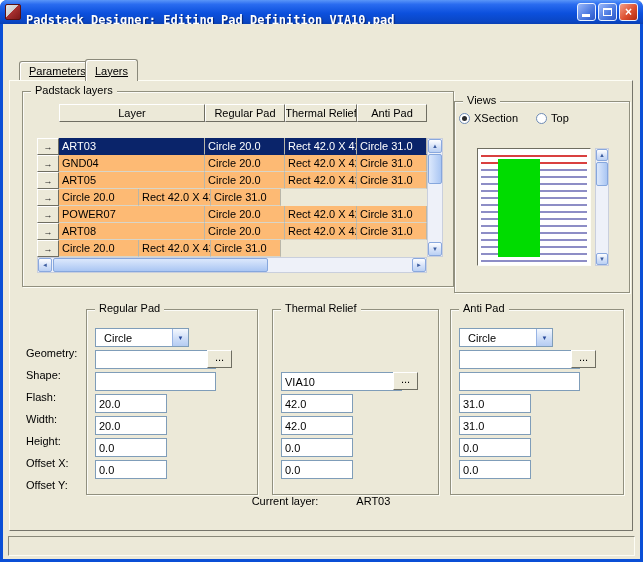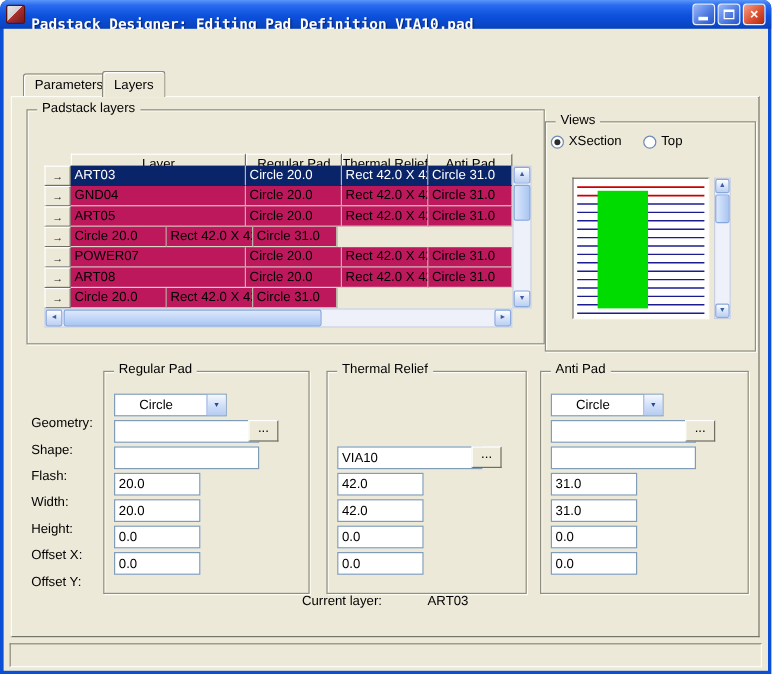--- a/index.html
+++ b/index.html
@@ -32,48 +32,48 @@
   
   .wbody { position:absolute; left:3px; top:24px; width:637px; height:535px; background:#ece9d8; }
 
   .menubar { position:absolute; left:2px; top:3px; height:18px; display:flex; align-items:center; }
   .menu-item { padding:2px 8px; cursor:default; }
   .menu-k { text-decoration:underline; }
 
   
   .tab { position:absolute; background:#ece9d8; border:1px solid #8a897a; border-bottom:none;
     border-radius:3px 3px 0 0; box-shadow:inset 1px 1px 0 #fff; padding:0 9px;
-    display:flex; align-items:center; }
+    display:flex; align-items:center;text-decoration:underline; }
   .tab-parameters { left:16px; top:37px; height:19px; z-index:1; }
   .tab-layers { left:82px; top:35px; height:22px; z-index:3; }
   .panel { position:absolute; left:6px; top:56px; width:624px; height:451px; background:#ece9d8;
     border:1px solid; border-color:#fdfdf5 #75746a #75746a #fdfdf5; z-index:2; }
 
   
   .group { position:absolute; border:1px solid #91907f; box-shadow:1px 1px 0 #fdfdf5, inset 1px 1px 0 rgba(255,255,255,.8); }
   .legend { position:absolute; top:-8px; left:8px; background:#ece9d8; padding:0 4px; white-space:nowrap; }
 
   .g-layers { left:12px; top:10px; width:432px; height:196px; }
   .g-views  { left:444px; top:20px; width:176px; height:192px; }
   .g-reg    { left:76px;  top:228px; width:172px; height:186px; }
   .g-thermal{ left:262px; top:228px; width:167px; height:186px; }
   .g-anti   { left:440px; top:228px; width:174px; height:186px; }
 
   
-  .ghead { position:absolute; left:14px; top:36px; display:flex; height:18px; }
+  .ghead { position:absolute; left:14px; top:12px; display:flex; height:18px; }
   .hspacer { width:22px; }
   .hcell { background:#ece9d8; border:1px solid; border-color:#fff #6f6e62 #6f6e62 #fff;
     display:flex; align-items:center; justify-content:center; overflow:hidden; white-space:nowrap; }
   .c-layer{width:146px;} .c-reg{width:80px;} .c-th{width:72px;} .c-anti{width:70px;}
   .gbody { position:absolute; left:14px; top:46px; }
   .grow { display:flex; height:17px; }
   .rowbtn { width:22px; height:17px; background:#ece9d8; border:1px solid;
     border-color:#fff #6f6e62 #6f6e62 #fff; display:flex; align-items:center; justify-content:center;
     font-size:9px; color:#222; }
-  .gcell { background:#be185d; border-right:1px solid #b9b6a8; border-bottom:1px solid #d8d5c8;
+  .gcell { background:#fdba74; border-right:1px solid #b9b6a8; border-bottom:1px solid #d8d5c8;
     padding:1px 3px; overflow:hidden; white-space:nowrap; display:flex; align-items:center; }
   .grow.sel .gcell { background:#0a246a; color:#fff; border-bottom-color:#0a246a; }
 
   
   .sb { position:absolute; background:#eef1f9; border:1px solid #c9cfdd; }
   .sb-btn { position:absolute; display:flex; align-items:center; justify-content:center;
     background:linear-gradient(180deg,#fefeff 0%,#d6e2f8 55%,#bad0f4 100%);
     border:1px solid #89a8de; border-radius:2px; color:#3c5da0; font-size:6px; line-height:1; }
   .sb-thumb { position:absolute; border:1px solid #86a7dd; border-radius:2px;
     background:linear-gradient(90deg,#dce8fc,#aac6f3); }
@@ -100,21 +100,21 @@
   .rlabel { margin-right:18px; }
   .xsection { position:absolute; left:22px; top:46px; width:114px; height:118px; background:#fff;
     border:1px solid; border-color:#6e6d60 #fdfdf5 #fdfdf5 #6e6d60; }
   .xsection svg { display:block; width:100%; height:100%; }
 
   
   .labelcol { position:absolute; left:16px; top:246px; width:58px;margin-top:16px; }
   .labelcol div { height:22px; line-height:20px; }
   .combo { position:absolute; height:19px; background:#fff; border:1px solid #7f9db9;
     display:flex; align-items:stretch; }
-  .combo .val { flex:1; padding:1px 20px; display:flex; align-items:center; overflow:hidden; white-space:nowrap; }
+  .combo .val { flex:1; padding:1px 8px; display:flex; align-items:center; overflow:hidden; white-space:nowrap; }
   .combo .cbtn { width:16px; display:flex; align-items:center; justify-content:center;
     background:linear-gradient(180deg,#f4f8fe 0%,#cfdef7 55%,#b5ccf2 100%);
     border-left:1px solid #98b4e4; color:#27489a; font-size:6px; }
   .tf { position:absolute; height:19px; border:1px solid #7f9db9; background:#fff;
     font-family:"Liberation Sans", sans-serif; font-size:11px; padding:0 3px; outline:none; }
   .browse { position:absolute; width:25px; height:18px; background:#ece9d8; border:1px solid;
     border-color:#fff #6f6e62 #6f6e62 #fff; text-align:center; line-height:12px; font-size:11px; }
 
   .r0{top:18px;} .r1{top:40px;} .r2{top:62px;} .r3{top:84px;} .r4{top:106px;} .r5{top:128px;} .r6{top:150px;}
   .fl8{left:8px;} .w94{width:94px;} .w98{width:98px;} .w104{width:121px;} .w72{width:72px;}

